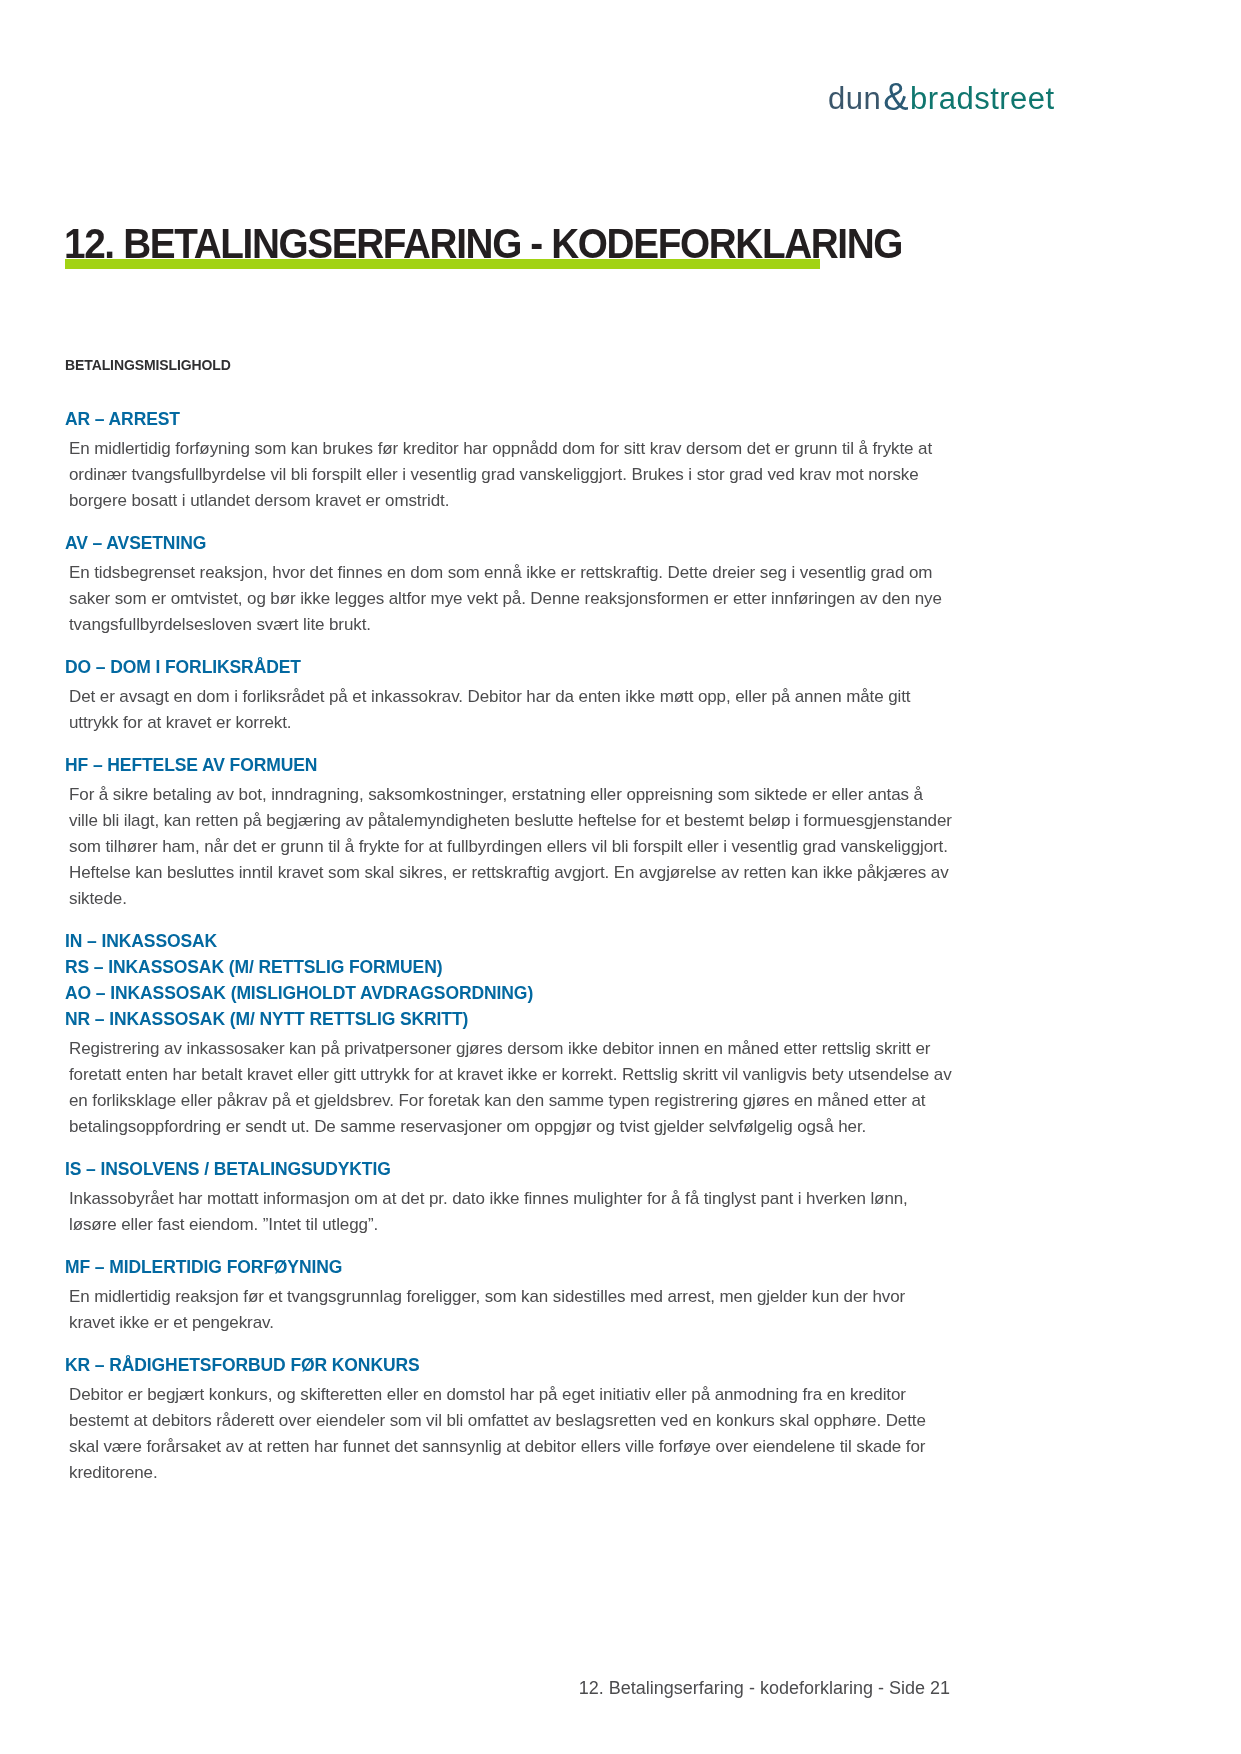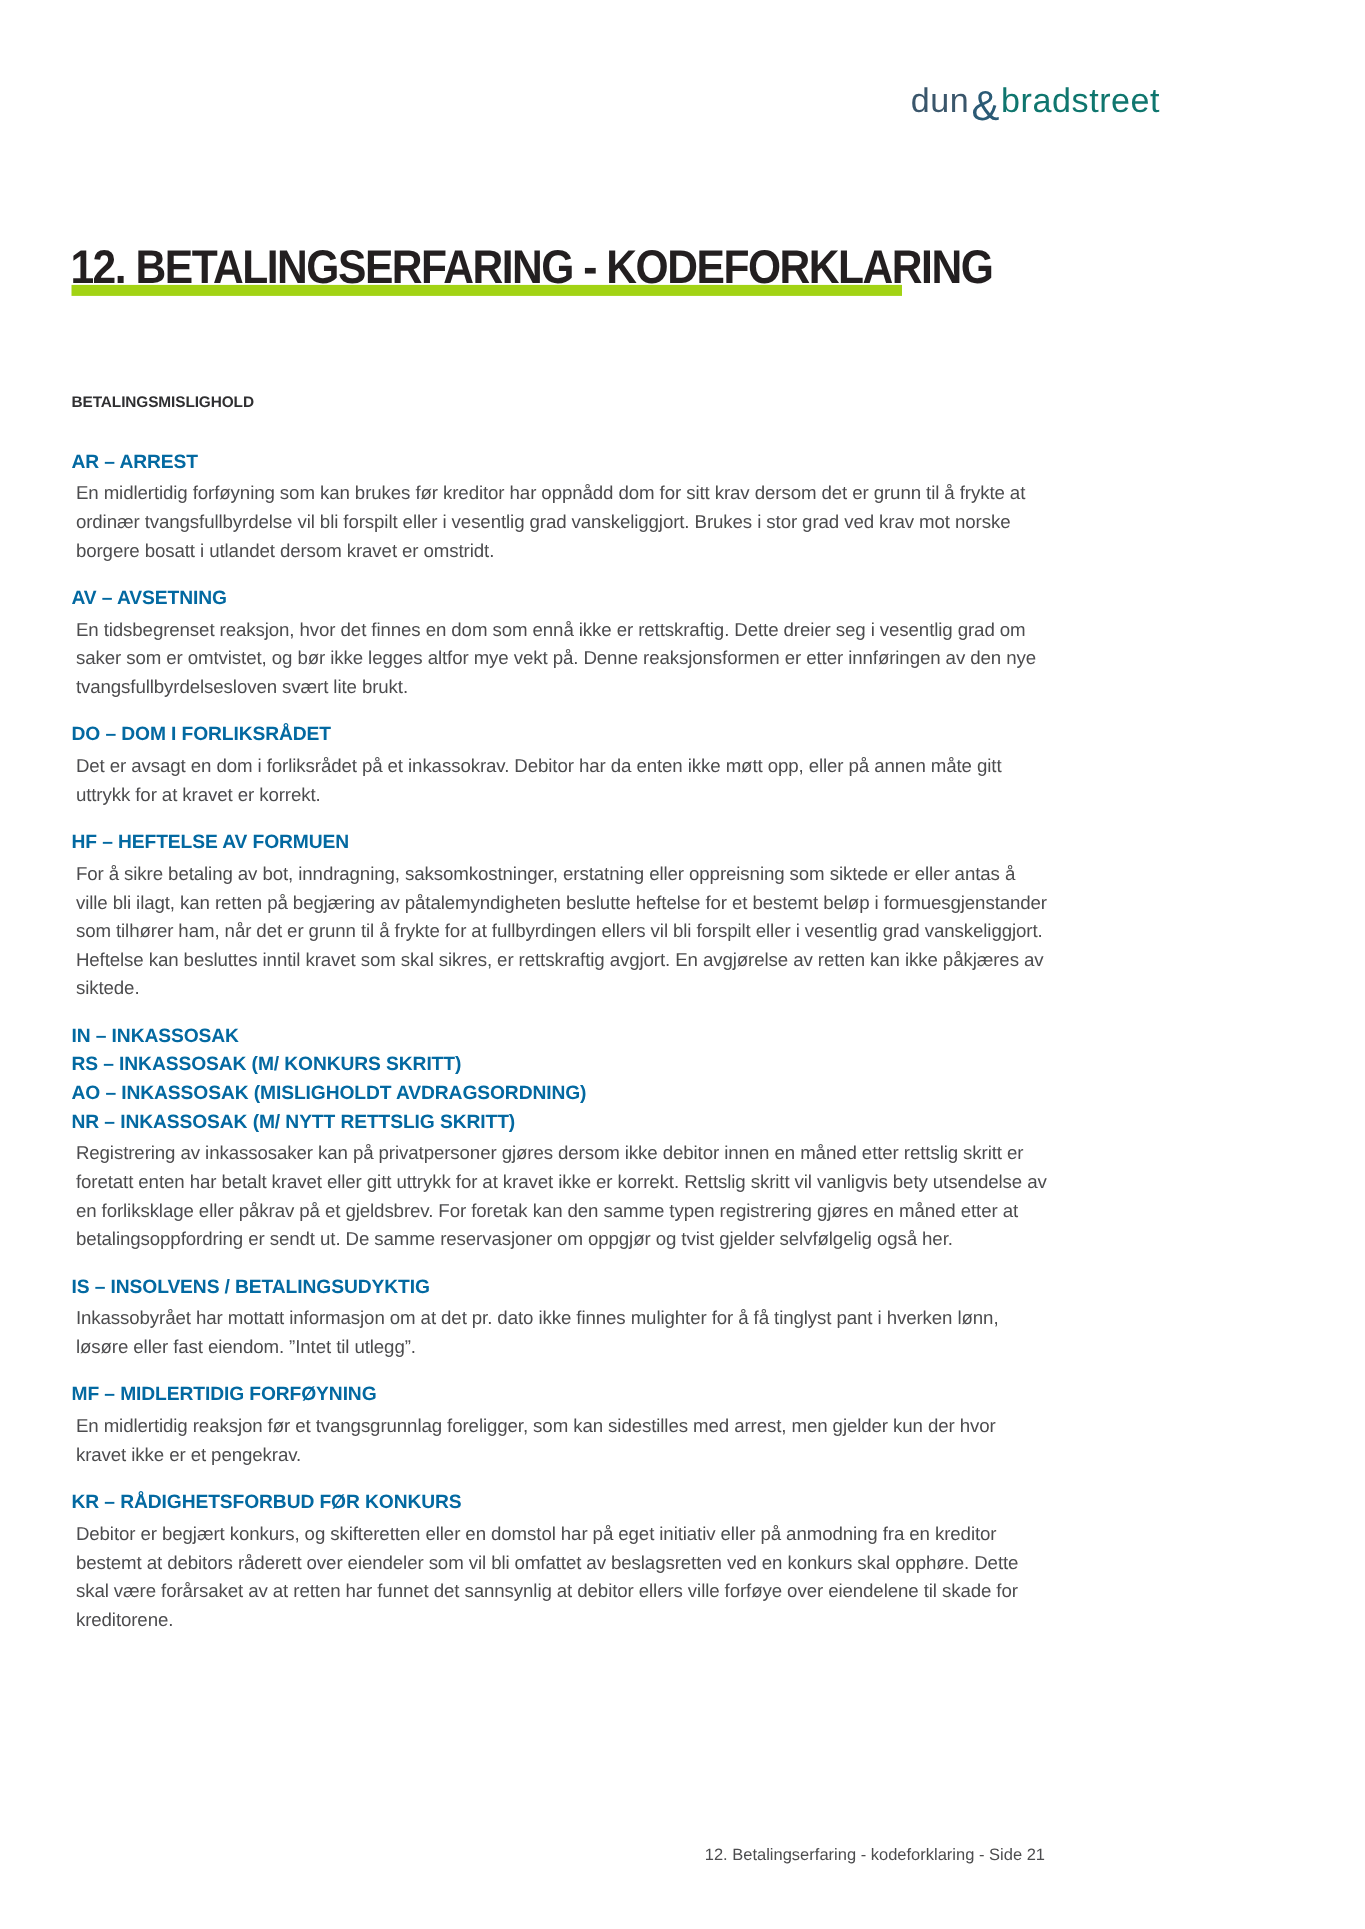--- a/index.html
+++ b/index.html
@@ -7,21 +7,21 @@
     position:relative;
     width:1241px;height:1754px;
     margin:0 auto;
     background:#ffffff;
     font-family:"Liberation Sans", sans-serif;
     overflow:hidden;
   }
   
   .logo{
     position:absolute;top:74px;left:828px;
-    display:flex;align-items:flex-start;
+    display:flex;align-items:flex-end;
     font-size:31px;letter-spacing:0.5px;font-weight:400;
     user-select:none;white-space:nowrap;
   }
   .logo .dun{color:#3a566b;}
   .logo .amp{
     color:#2b5a75;font-size:38px;font-weight:400;
     margin:0 1px 0 2px;position:relative;top:2px;
   }
   .logo .bradstreet{color:#6ea4c4;}
   
@@ -47,21 +47,21 @@
   }
   .section{margin:0 0 16px 0;}
   .sec-heading{
     font-weight:700;color:#0369a1;font-size:17.5px;
     line-height:26px;margin:0;
   }
   .sec-body{margin:4px;}
   
   .footer{
     position:absolute;top:1678px;left:65px;width:885px;
-    text-align:right;color:#4c4c4e;font-size:15px;
+    text-align:right;color:#4c4c4e;font-size:18px;
   }
 </style>
 </head>
 <body>
 
 <div class="page">
 
   <div class="logo">
     <span class="dun" style="color: rgb(58, 86, 107);">dun</span>
     <span class="amp" style="color: rgb(43, 90, 117);">&amp;</span>
@@ -99,21 +99,21 @@
   <div class="section">
     <div>
             <div class="sec-heading">HF – HEFTELSE AV FORMUEN</div>
           </div>
     <p class="sec-body">For å sikre betaling av bot, inndragning, saksomkostninger, erstatning eller oppreisning som siktede er eller antas å ville bli ilagt, kan retten på begjæring av påtalemyndigheten beslutte heftelse for et bestemt beløp i formuesgjenstander som tilhører ham, når det er grunn til å frykte for at fullbyrdingen ellers vil bli forspilt eller i vesentlig grad vanskeliggjort. Heftelse kan besluttes inntil kravet som skal sikres, er rettskraftig avgjort. En avgjørelse av retten kan ikke påkjæres av siktede.</p>
   </div>
 
   <div class="section">
     <div>
             <div class="sec-heading">IN – INKASSOSAK</div>
-            <div class="sec-heading">RS – INKASSOSAK (M/ KONKURS SKRITT)</div>
+            <div class="sec-heading">RS – INKASSOSAK (M/ RETTSLIG FORMUEN)</div>
             <div class="sec-heading">AO – INKASSOSAK (MISLIGHOLDT AVDRAGSORDNING)</div>
             <div class="sec-heading">NR – INKASSOSAK (M/ NYTT RETTSLIG SKRITT)</div>
           </div>
     <p class="sec-body">Registrering av inkassosaker kan på privatpersoner gjøres dersom ikke debitor innen en måned etter rettslig skritt er foretatt enten har betalt kravet eller gitt uttrykk for at kravet ikke er korrekt. Rettslig skritt vil vanligvis bety utsendelse av en forliksklage eller påkrav på et gjeldsbrev. For foretak kan den samme typen registrering gjøres en måned etter at betalingsoppfordring er sendt ut. De samme reservasjoner om oppgjør og tvist gjelder selvfølgelig også her.</p>
   </div>
 
   <div class="section">
     <div>
             <div class="sec-heading">IS – INSOLVENS / BETALINGSUDYKTIG</div>
           </div>

